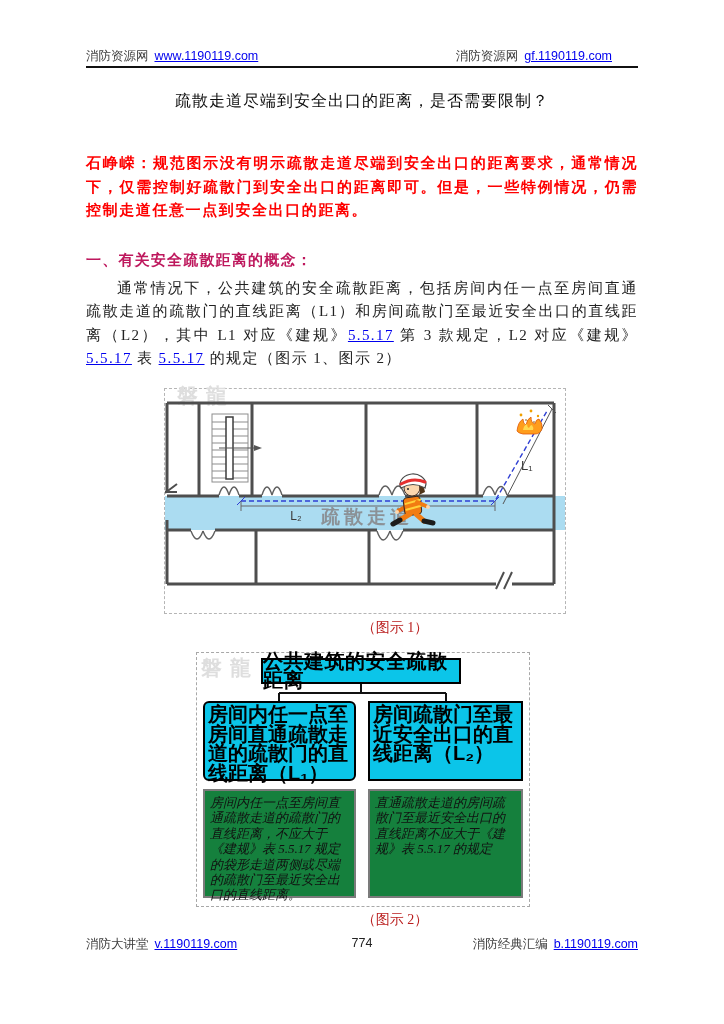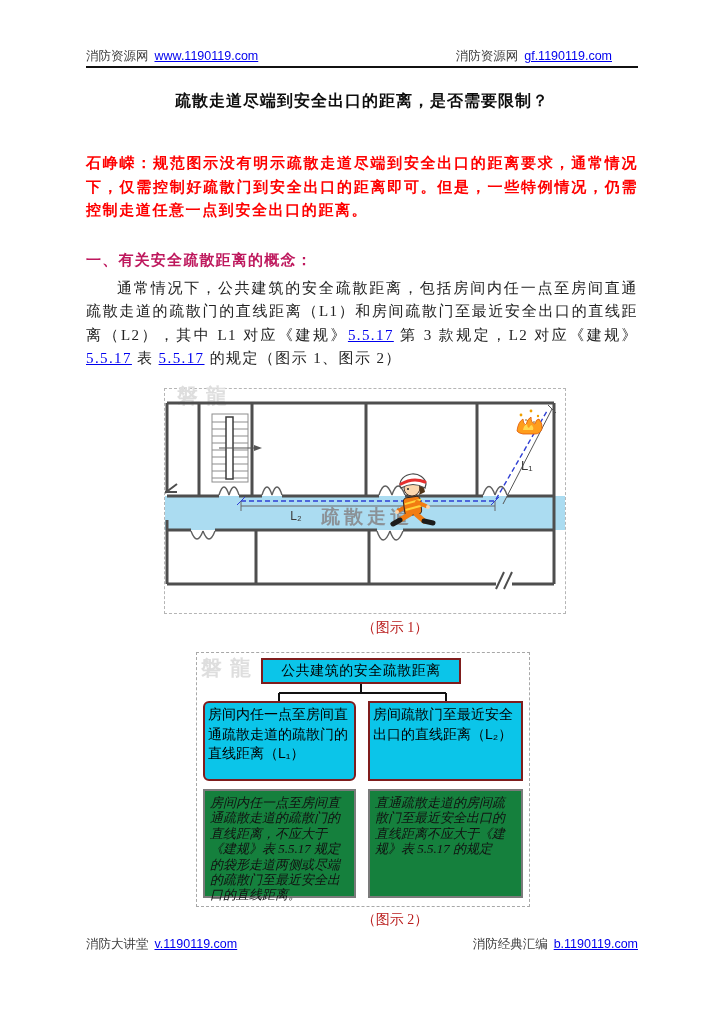--- a/index.html
+++ b/index.html
@@ -16,21 +16,21 @@
   .hdr .side.right { padding-right:26px; }
   .hdr .lbl { margin-right:6px; }
   .rule { position:absolute; top:66px; left:86px; width:552px; border-top:2px solid #111; }
   .ftr { position:absolute; top:936px; left:86px; width:552px; font-size:12.5px;
          color:#3d3d3d; display:flex; justify-content:space-between; }
   .ftr .pgnum { position:absolute; left:0; right:0; text-align:center; color:#222; }
   .ftr .lbl { margin-right:6px; }
 
   
   .title { position:absolute; top:91px; left:0; width:724px; text-align:center;
-           font-size:16px; font-weight:bold; letter-spacing:1px; color:#0d0d0d; }
+           font-size:16px; font-weight:normal; letter-spacing:1px; color:#0d0d0d; }
   .intro { position:absolute; top:151px; left:86px; width:552px; color:#fe0000;
            font-weight:bold; font-size:15px; line-height:23.5px; letter-spacing:1.6px;
            text-align:justify; }
   .h1 { position:absolute; top:251px; left:86px; font-size:15px; font-weight:bold;
         color:#be185d; letter-spacing:1.2px; }
   .para { position:absolute; top:277px; left:86px; width:552px; font-size:15px;
           line-height:23.4px; letter-spacing:1.4px; text-align:justify;
           text-indent:31px; color:#222; font-family:"Liberation Serif", serif; }
 
   
@@ -39,21 +39,21 @@
   .fig1 svg { position:absolute; left:0; top:0; }
   .wm { position:absolute; color:#dedede; font-weight:bold; font-size:21px;
         letter-spacing:8px; line-height:1; pointer-events:none; }
   .cap { position:absolute; width:724px; text-align:center; font-size:14px;
          color:#b91c1c; font-family:"Liberation Serif", serif; }
   #cap1 { top:619px; }  #cap2 { top:911px; }
 
   .fig2 { position:absolute; top:652px; left:196px; width:332px; height:253px;
           border:1px dashed #a8a8a8; background:#fff; }
   .fig2 .cyanbox { position:absolute; box-sizing:border-box; background:#0bc5e9;
-          border:2px solid #7f1d1d; color:#000; font-weight:normal; font-size:14px;
+          border:2px solid #000000; color:#000; font-weight:bold; font-size:20px;
           line-height:19.5px; }
   #f2root { left:64px; top:5px; width:200px; height:26px; display:flex;
             align-items:center; justify-content:center; letter-spacing:0.5px; }
   #f2left  { left:6px;   top:48px; width:153px; height:80px; padding:2px 3px;border-radius:6px; }
   #f2right { left:171px; top:48px; width:155px; height:80px; padding:2px 3px; }
   .fig2 .note { position:absolute; box-sizing:border-box; background:#15803d;
           border:2px solid #7b7b7b; color:#111; font-family:"Liberation Serif", serif;
           font-style:italic; font-size:13px; line-height:15.4px; padding:4px 5px; }
   #f2noteL { left:6px;   top:136px; width:153px; height:109px; }
   #f2noteR { left:171px; top:136px; width:155px; height:109px; }
@@ -159,20 +159,21 @@
     </svg>
     <div class="cyanbox" id="f2root">公共建筑的安全疏散距离</div>
     <div class="cyanbox" id="f2left">房间内任一点至房间直通疏散走道的疏散门的直线距离（L₁）</div>
     <div class="cyanbox" id="f2right">房间疏散门至最近安全出口的直线距离（L₂）</div>
     <div class="note" id="f2noteL">房间内任一点至房间直通疏散走道的疏散门的直线距离，不应大于《建规》表 5.5.17 规定的袋形走道两侧或尽端的疏散门至最近安全出口的直线距离。</div>
     <div class="note" id="f2noteR">直通疏散走道的房间疏散门至最近安全出口的直线距离不应大于《建规》表 5.5.17 的规定</div>
   </div>
   <div class="cap" id="cap2">（图示 2）</div>
 
   <div class="ftr">
+    <span class="pgnum">774</span>
     <span class="side left">
       <span class="lbl">消防大讲堂</span><a class="lnk">v.1190119.com</a>
     </span>
     <span class="side right">
       <span class="lbl">消防经典汇编</span><a class="lnk">b.1190119.com</a>
     </span>
   </div>
 
 </div>
 

